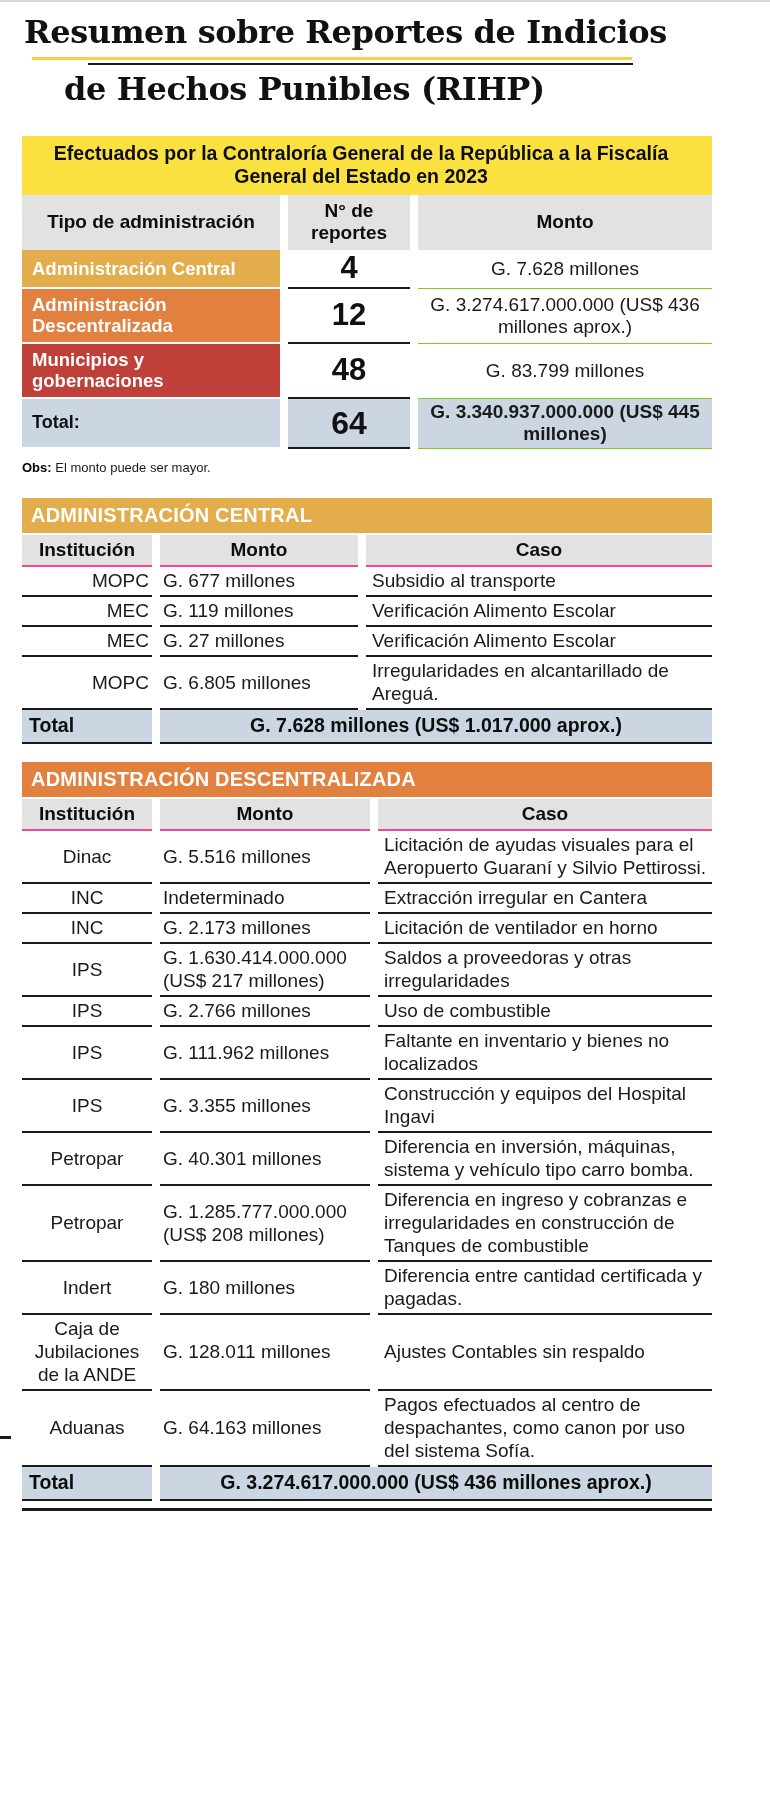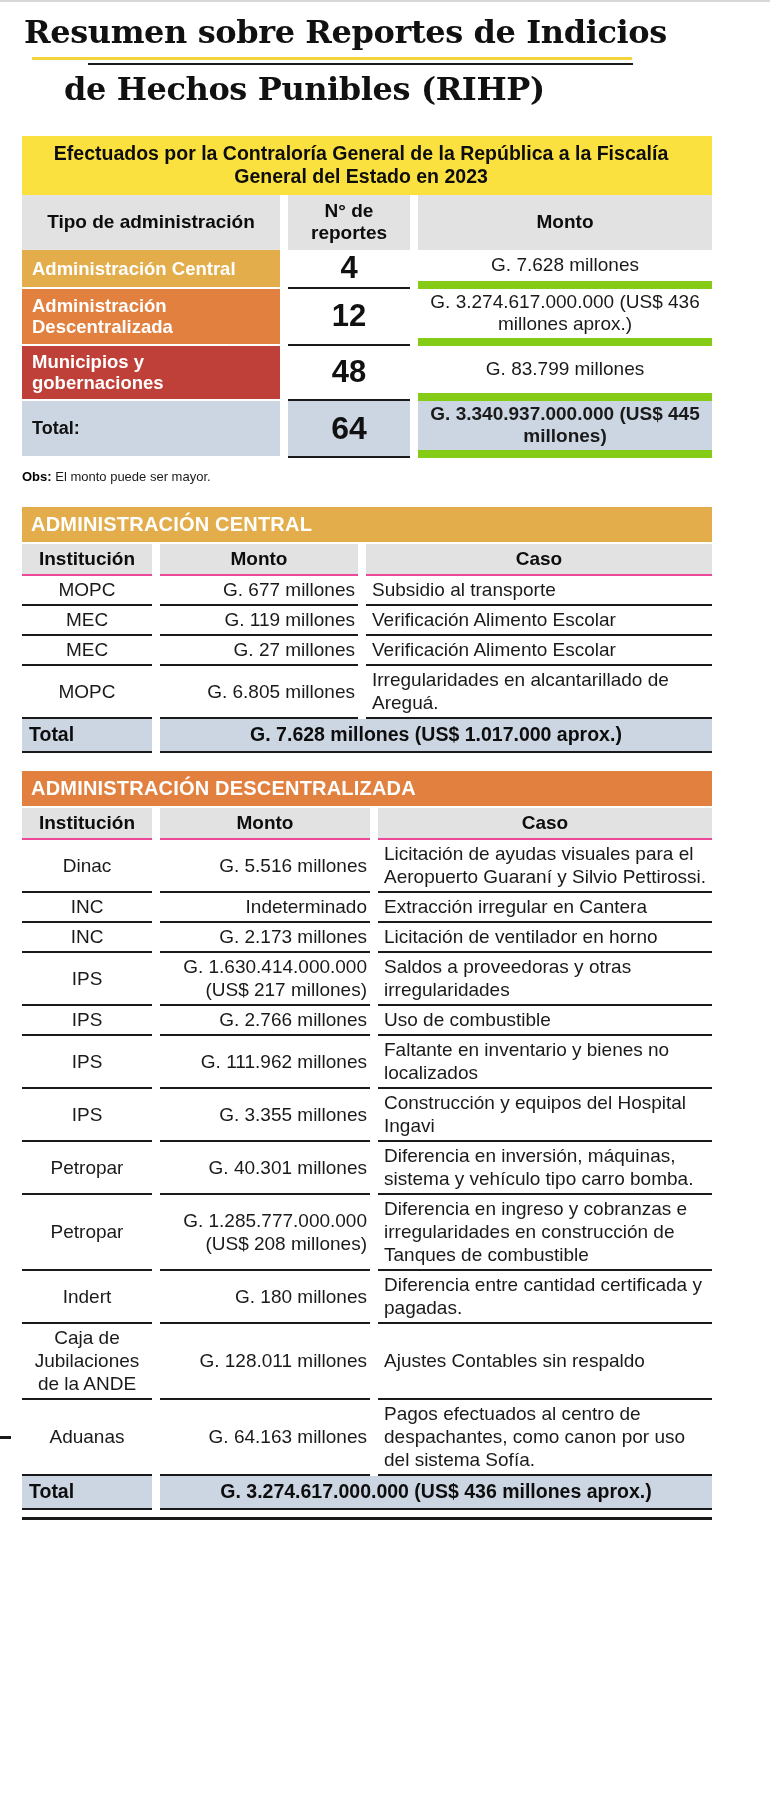--- a/index.html
+++ b/index.html
@@ -93,21 +93,21 @@
     color: #111111;
     border-bottom: 2px solid #1a1a1a;
     padding: 1px 0 2px 0;
   }
   .num.tot { background: #ccd6e2; font-size: 32px; }
   .amt {
     text-align: center;
     font-size: 19px;
     line-height: 22px;
     color: #1a1a1a;
-    border-bottom: 8px solid #84cc16;
+    border-bottom: 1px solid #84cc16;
     padding: 2px 4px 3px 4px;
   }
   .amt.tot { background: #ccd6e2; font-weight: bold; font-size: 19px; }
   .obs {
     font-size: 13px;
     line-height: 24px;
     margin: 7px 0 0 22px;
     color: #1a1a1a;
   }
   .obs b { font-weight: bold; color: #000; }
@@ -148,22 +148,22 @@
   .stbl td {
     font-size: 19px;
     line-height: 23px;
     color: #1a1a1a;
     border-bottom: 2px solid #1a1a1a;
     padding: 2px 3px 3px 3px;
     vertical-align: middle;
   }
   .stbl td.gap { border-bottom: none; }
   .c-inst { text-align: center; }
-  .c-inst.left { text-align: center; }
-  .c-monto { text-align: right; }
+  .c-inst.left { text-align: right; }
+  .c-monto { text-align: left; }
   .c-caso  { text-align: left; padding-left: 6px !important; }
 
   .totrow td {
     background: #ccd6e2;
     font-weight: bold;
     font-size: 19.5px;
     color: #0d0d0d;
     border-bottom: 2px solid #1a1a1a;
     padding: 4px 3px 5px 3px;
   }

